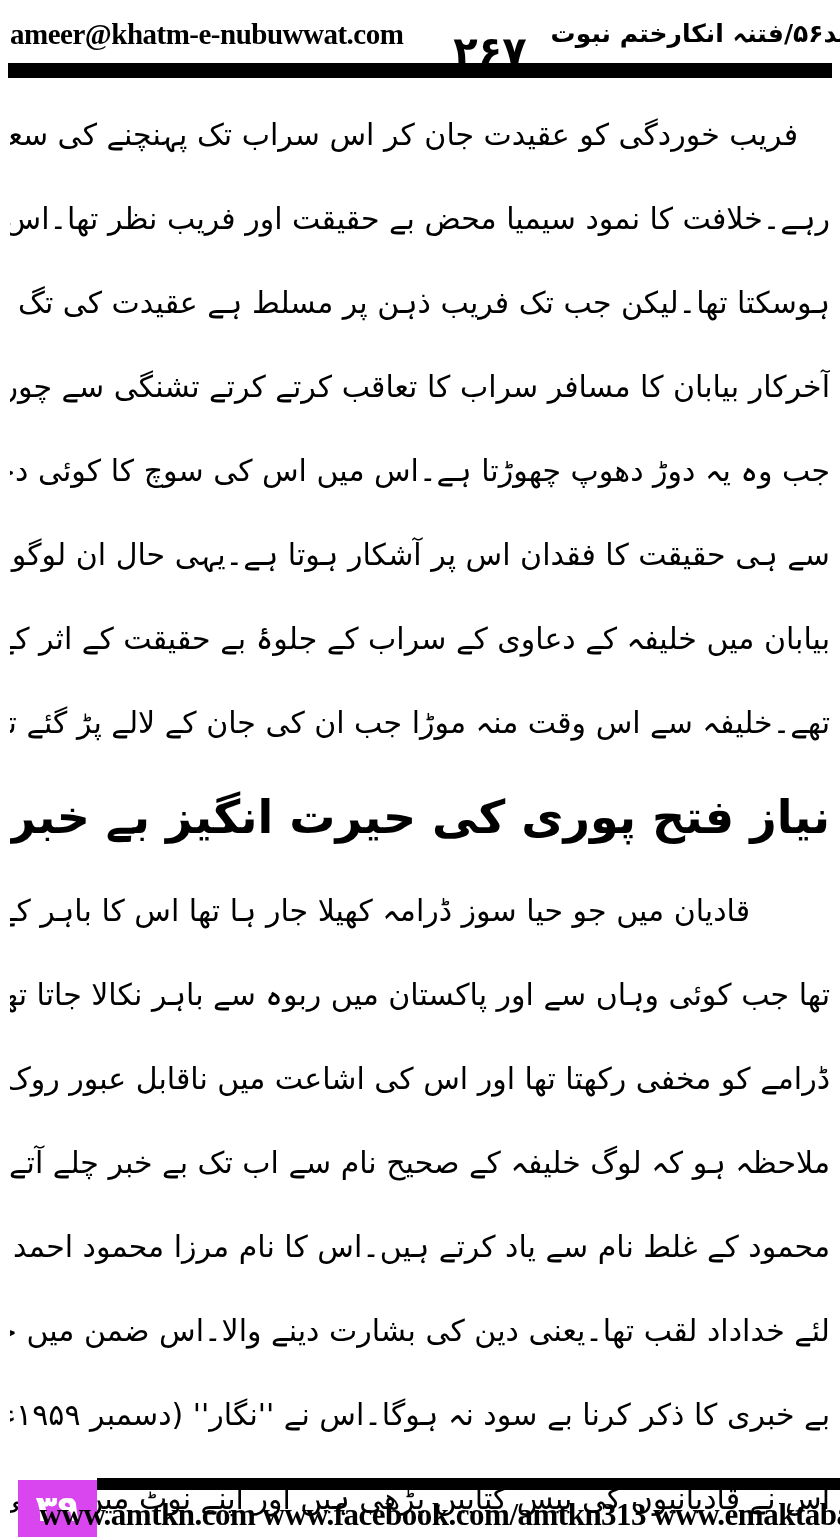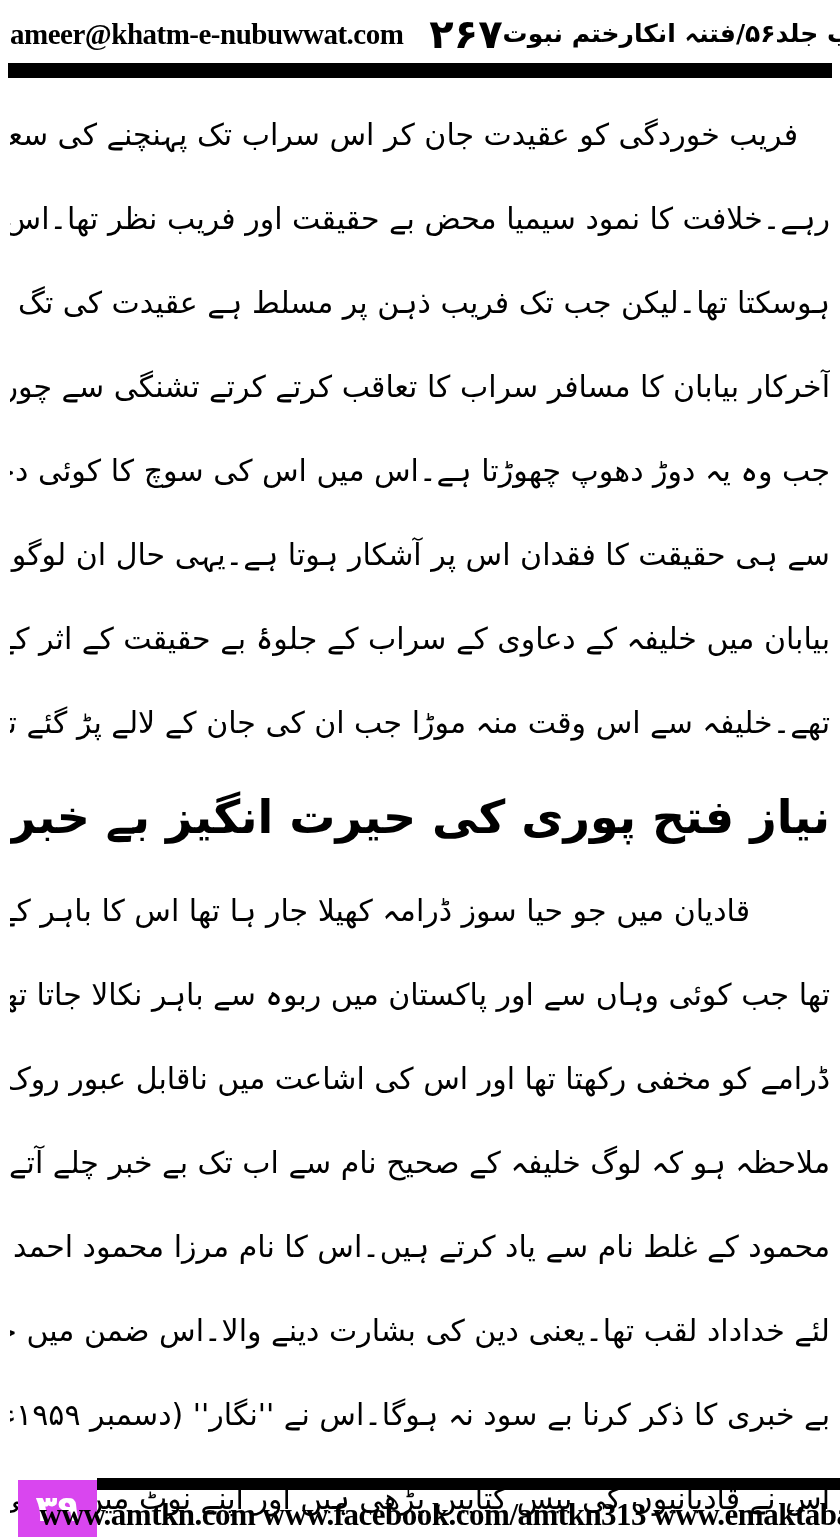--- a/index.html
+++ b/index.html
@@ -3,22 +3,22 @@
 <meta charset="utf-8">
 <style>
   html,body{margin:0;padding:0;}
   body{
     width:840px;height:1540px;position:relative;overflow:hidden;
     background:#ffffff;color:#000;
     font-family:"DejaVu Sans","Liberation Sans",sans-serif;
   }
   
   .hdr{
-    display:flex;align-items:flex-end;
-    padding:12px 8px 0 10px;height:56px;box-sizing:border-box;
+    display:flex;align-items:center;
+    padding:12px 8px 0 10px;height:56px;box-sizing:border-box;gap:24px;
   }
   .hdr-email{
     font-family:"Liberation Serif",serif;font-weight:bold;
     font-size:29px;letter-spacing:-0.5px;white-space:nowrap;line-height:44px;
   }
   .hdr-num{
     font-weight:bold;font-size:40px;line-height:44px;
     margin-left:26px;white-space:nowrap;direction:rtl;margin-top:33px;
   }
   .hdr-title{

